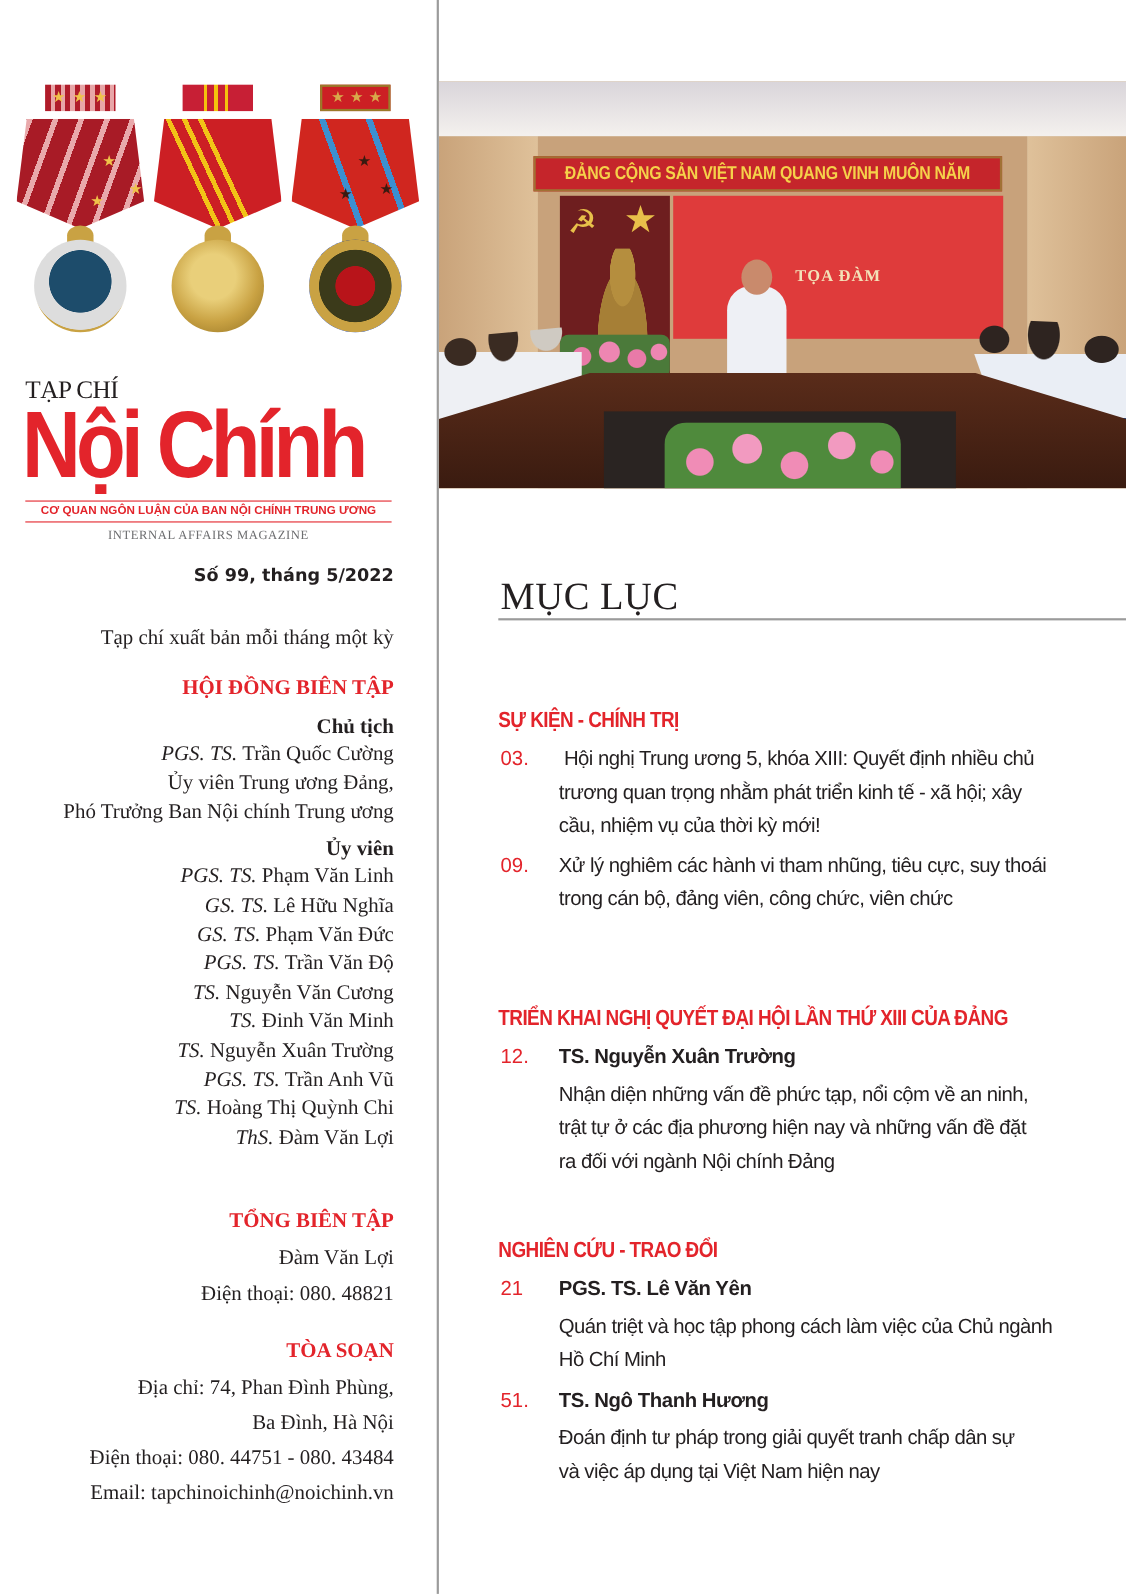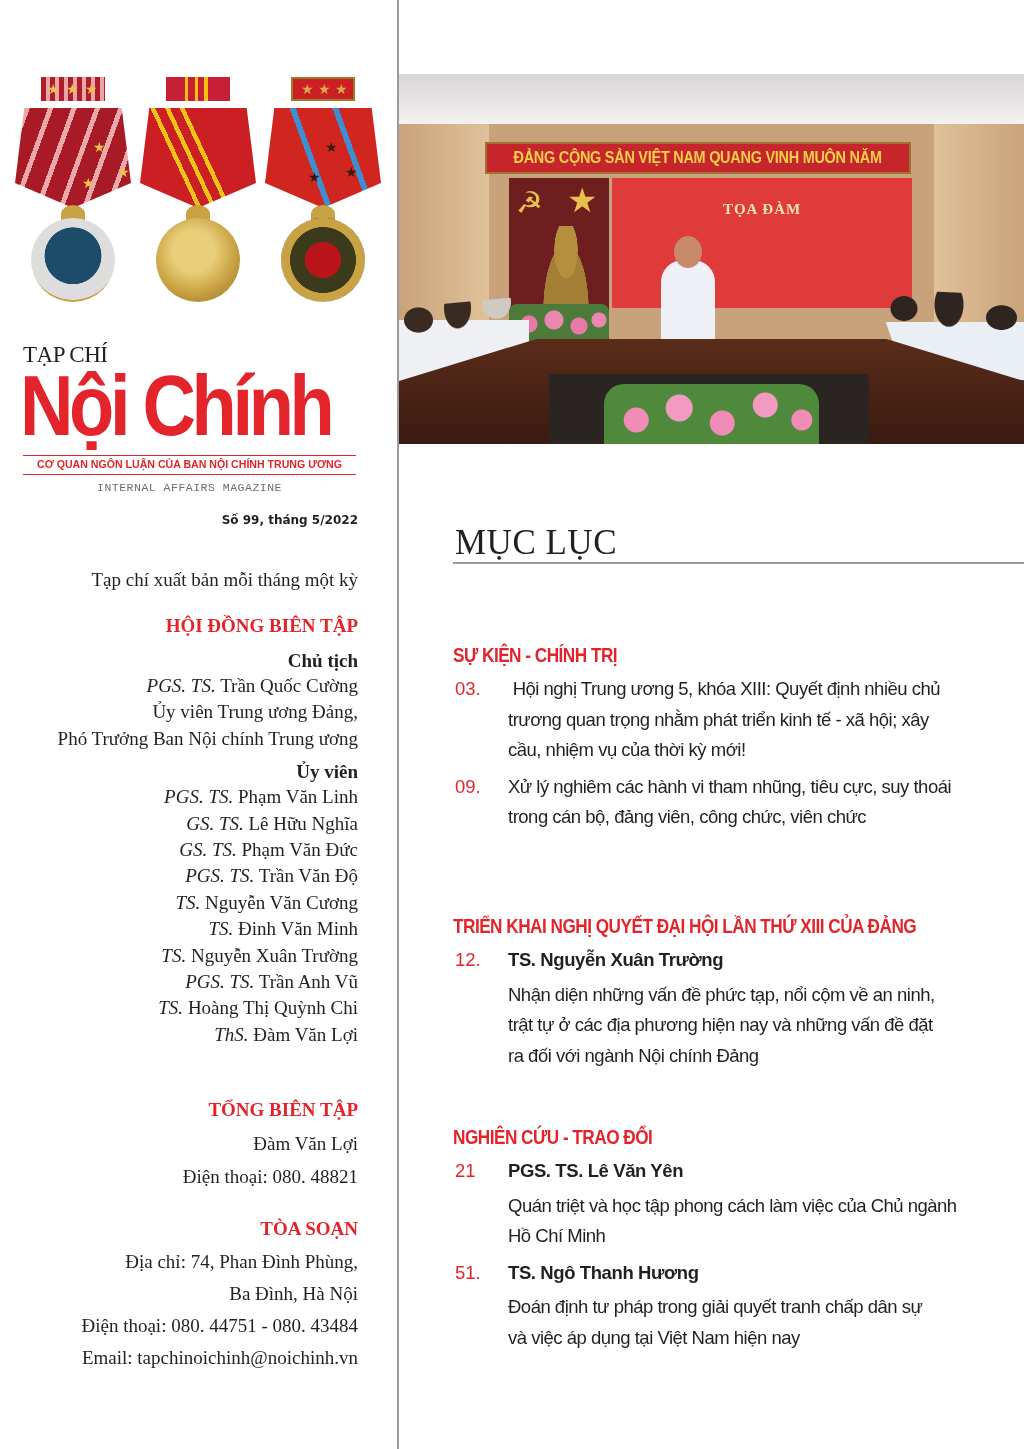--- a/index.html
+++ b/index.html
@@ -29,23 +29,23 @@
   .m3 .bar { background: #cc1f24; border: 2px solid #9b7a2a; }
   .m3 .ribbon { background: linear-gradient(70deg, #d0261f 0 40%, #3c8fd0 40% 44%, #d0261f 44% 68%, #3c8fd0 68% 72%, #d0261f 72% 100%); }
   .m3 .disc { background: radial-gradient(circle at 50% 50%, #b8141a 0 30%, #3b3a1a 31% 55%, #c9a243 56% 70%, #1f3b8a 71% 100%); }
   .star { position: absolute; color: #f0c24a; font-size: 14px; line-height: 1; font-family: "DejaVu Sans", sans-serif; }
 
   .brand-small { position: absolute; left: 23px; top: 342px; font-family: "Liberation Serif", serif; font-size: 23px; font-weight: normal; color: #231f20; letter-spacing: -0.5px; }
   .brand-big { position: absolute; left: 20px; top: 362px; font-family: "Liberation Sans", sans-serif; font-weight: bold; font-size: 86px; line-height: 1; color: #e3242b; letter-spacing: -5px; transform: scaleX(0.86); transform-origin: left top; white-space: nowrap; }
   .tagline-rule-top { position: absolute; left: 23px; top: 455px; width: 333px; height: 1px; background: #e3242b; }
   .tagline { position: absolute; left: 23px; top: 458px; width: 333px; font-family: "Liberation Sans", sans-serif; font-weight: bold; font-size: 10.6px; color: #e3242b; white-space: nowrap; text-align: center; }
   .tagline-rule-bottom { position: absolute; left: 23px; top: 474px; width: 333px; height: 1px; background: #e3242b; }
-  .tagline-en { position: absolute; left: 23px; top: 481px; width: 333px; text-align: center; font-family: Liberation Mono, monospace; font-size: 11.5px; color: #6d6e70; letter-spacing: 0.5px; }
-
-  .issue { position: absolute; right: 39px; top: 513px; font-family: "DejaVu Sans", sans-serif; font-weight: bold; font-size: 12px; color: #231f20; text-align: right; }
+  .tagline-en { position: absolute; left: 23px; top: 481px; width: 333px; text-align: center; font-family: Liberation Serif, serif; font-size: 11.5px; color: #6d6e70; letter-spacing: 0.5px; }
+
+  .issue { position: absolute; right: 39px; top: 513px; font-family: "DejaVu Sans", sans-serif; font-weight: bold; font-size: 16px; color: #231f20; text-align: right; }
   .issue-sub { position: absolute; right: 39px; top: 545px; font-size: 19px; color: #231f20; text-align: right; white-space: nowrap; margin-top: 24px; }
 
   .masthead { position: absolute; right: 39px; width: 360px; text-align: right; }
   .mh-heading { font-weight: bold; font-size: 19px; color: #e3242b; line-height: 26px; }
   .mh-role { font-weight: bold; font-size: 19px; color: #231f20; line-height: 24px; }
   .mh-line { font-size: 19px; line-height: 26.4px; color: #231f20; white-space: nowrap; }
   .mh-line i { font-style: italic; }
   .board { top: 613px; }
   .board .mh-heading { margin-bottom: 10px; }
   .board .gap { height: 8px; }
@@ -58,21 +58,21 @@
 
   
   .photo { position: absolute; left: 399px; top: 74px; width: 625px; height: 370px; overflow: hidden; background: #cdb79a; }
   .ph-ceiling { position: absolute; left: 0; top: 0; width: 100%; height: 50px; background: linear-gradient(180deg, #d9d5da 0%, #f4f1ee 100%); }
   .ph-wall-l { position: absolute; left: 0; top: 50px; width: 90px; height: 320px; background: linear-gradient(90deg, #c9a37a, #dfc19a); }
   .ph-wall-r { position: absolute; right: 0; top: 50px; width: 90px; height: 320px; background: linear-gradient(90deg, #dfc19a, #c9a37a); }
   .ph-wall-c { position: absolute; left: 90px; top: 50px; width: 445px; height: 320px; background: #c8a27b; }
   .ph-banner { position: absolute; left: 86px; top: 68px; width: 426px; height: 32px; background: #c5252b; border: 2px solid #a17134; display: flex; align-items: center; justify-content: center; }
   .ph-banner span { font-family: "Liberation Sans", sans-serif; font-weight: bold; font-size: 17px; color: #f5d14a; letter-spacing: -0.3px; white-space: nowrap; transform: scaleX(0.85); }
   .ph-backdrop-l { position: absolute; left: 110px; top: 104px; width: 100px; height: 190px; background: #6e1e1f; }
-  .ph-screen { position: absolute; left: 213px; top: 104px; width: 300px; height: 130px; background: #df3b3b; text-align: center; padding-top: 22px; }
+  .ph-screen { position: absolute; left: 213px; top: 104px; width: 300px; height: 130px; background: #df3b3b; text-align: center; padding-top: 64px; }
   .ph-screen span { font-family: "Liberation Serif", serif; font-weight: bold; font-size: 15px; color: #f3e2b8; letter-spacing: 1px; }
   .ph-hammer { position: absolute; left: 117px; top: 111px; font-size: 30px; color: #e8c04a; font-family: "DejaVu Sans", sans-serif; }
   .ph-starb { position: absolute; left: 168px; top: 106px; font-size: 34px; color: #e8c04a; font-family: "DejaVu Sans", sans-serif; }
   .ph-bust { position: absolute; left: 138px; top: 152px; width: 58px; height: 95px; background: radial-gradient(ellipse at 50% 25%, #b58e3e 0 28%, transparent 29%), radial-gradient(ellipse at 50% 90%, #a67f36 0 55%, transparent 56%); }
   .ph-flowers { position: absolute; left: 110px; top: 230px; width: 100px; height: 40px; background: radial-gradient(circle at 20% 50%, #e97aa8 0 8px, transparent 9px), radial-gradient(circle at 45% 40%, #ee86b2 0 9px, transparent 10px), radial-gradient(circle at 70% 55%, #e97aa8 0 8px, transparent 9px), radial-gradient(circle at 90% 40%, #ee86b2 0 7px, transparent 8px), #4b7a3a; border-radius: 8px; }
   .ph-speaker { position: absolute; left: 262px; top: 186px; width: 54px; height: 95px; background: #eef0f5; border-radius: 22px 22px 4px 4px; }
   .ph-speaker-head { position: absolute; left: 275px; top: 162px; width: 28px; height: 32px; background: #c98a6c; border-radius: 50%; }
   .ph-table { position: absolute; left: 0; top: 265px; width: 625px; height: 105px; background: linear-gradient(180deg, #5a2c1a 0%, #3a1b10 100%); clip-path: polygon(0 40%, 22% 0, 78% 0, 100% 40%, 100% 100%, 0 100%); }
   .ph-table-hole { position: absolute; left: 150px; top: 300px; width: 320px; height: 70px; background: #2a2422; }
   .ph-center-flowers { position: absolute; left: 205px; top: 310px; width: 215px; height: 60px; background: radial-gradient(circle at 15% 60%, #f08cb6 0 12px, transparent 13px), radial-gradient(circle at 35% 40%, #f29ac0 0 13px, transparent 14px), radial-gradient(circle at 55% 65%, #f08cb6 0 12px, transparent 13px), radial-gradient(circle at 75% 35%, #f29ac0 0 12px, transparent 13px), radial-gradient(circle at 92% 60%, #f08cb6 0 10px, transparent 11px), #4f8a3c; border-radius: 20px 20px 0 0; }

